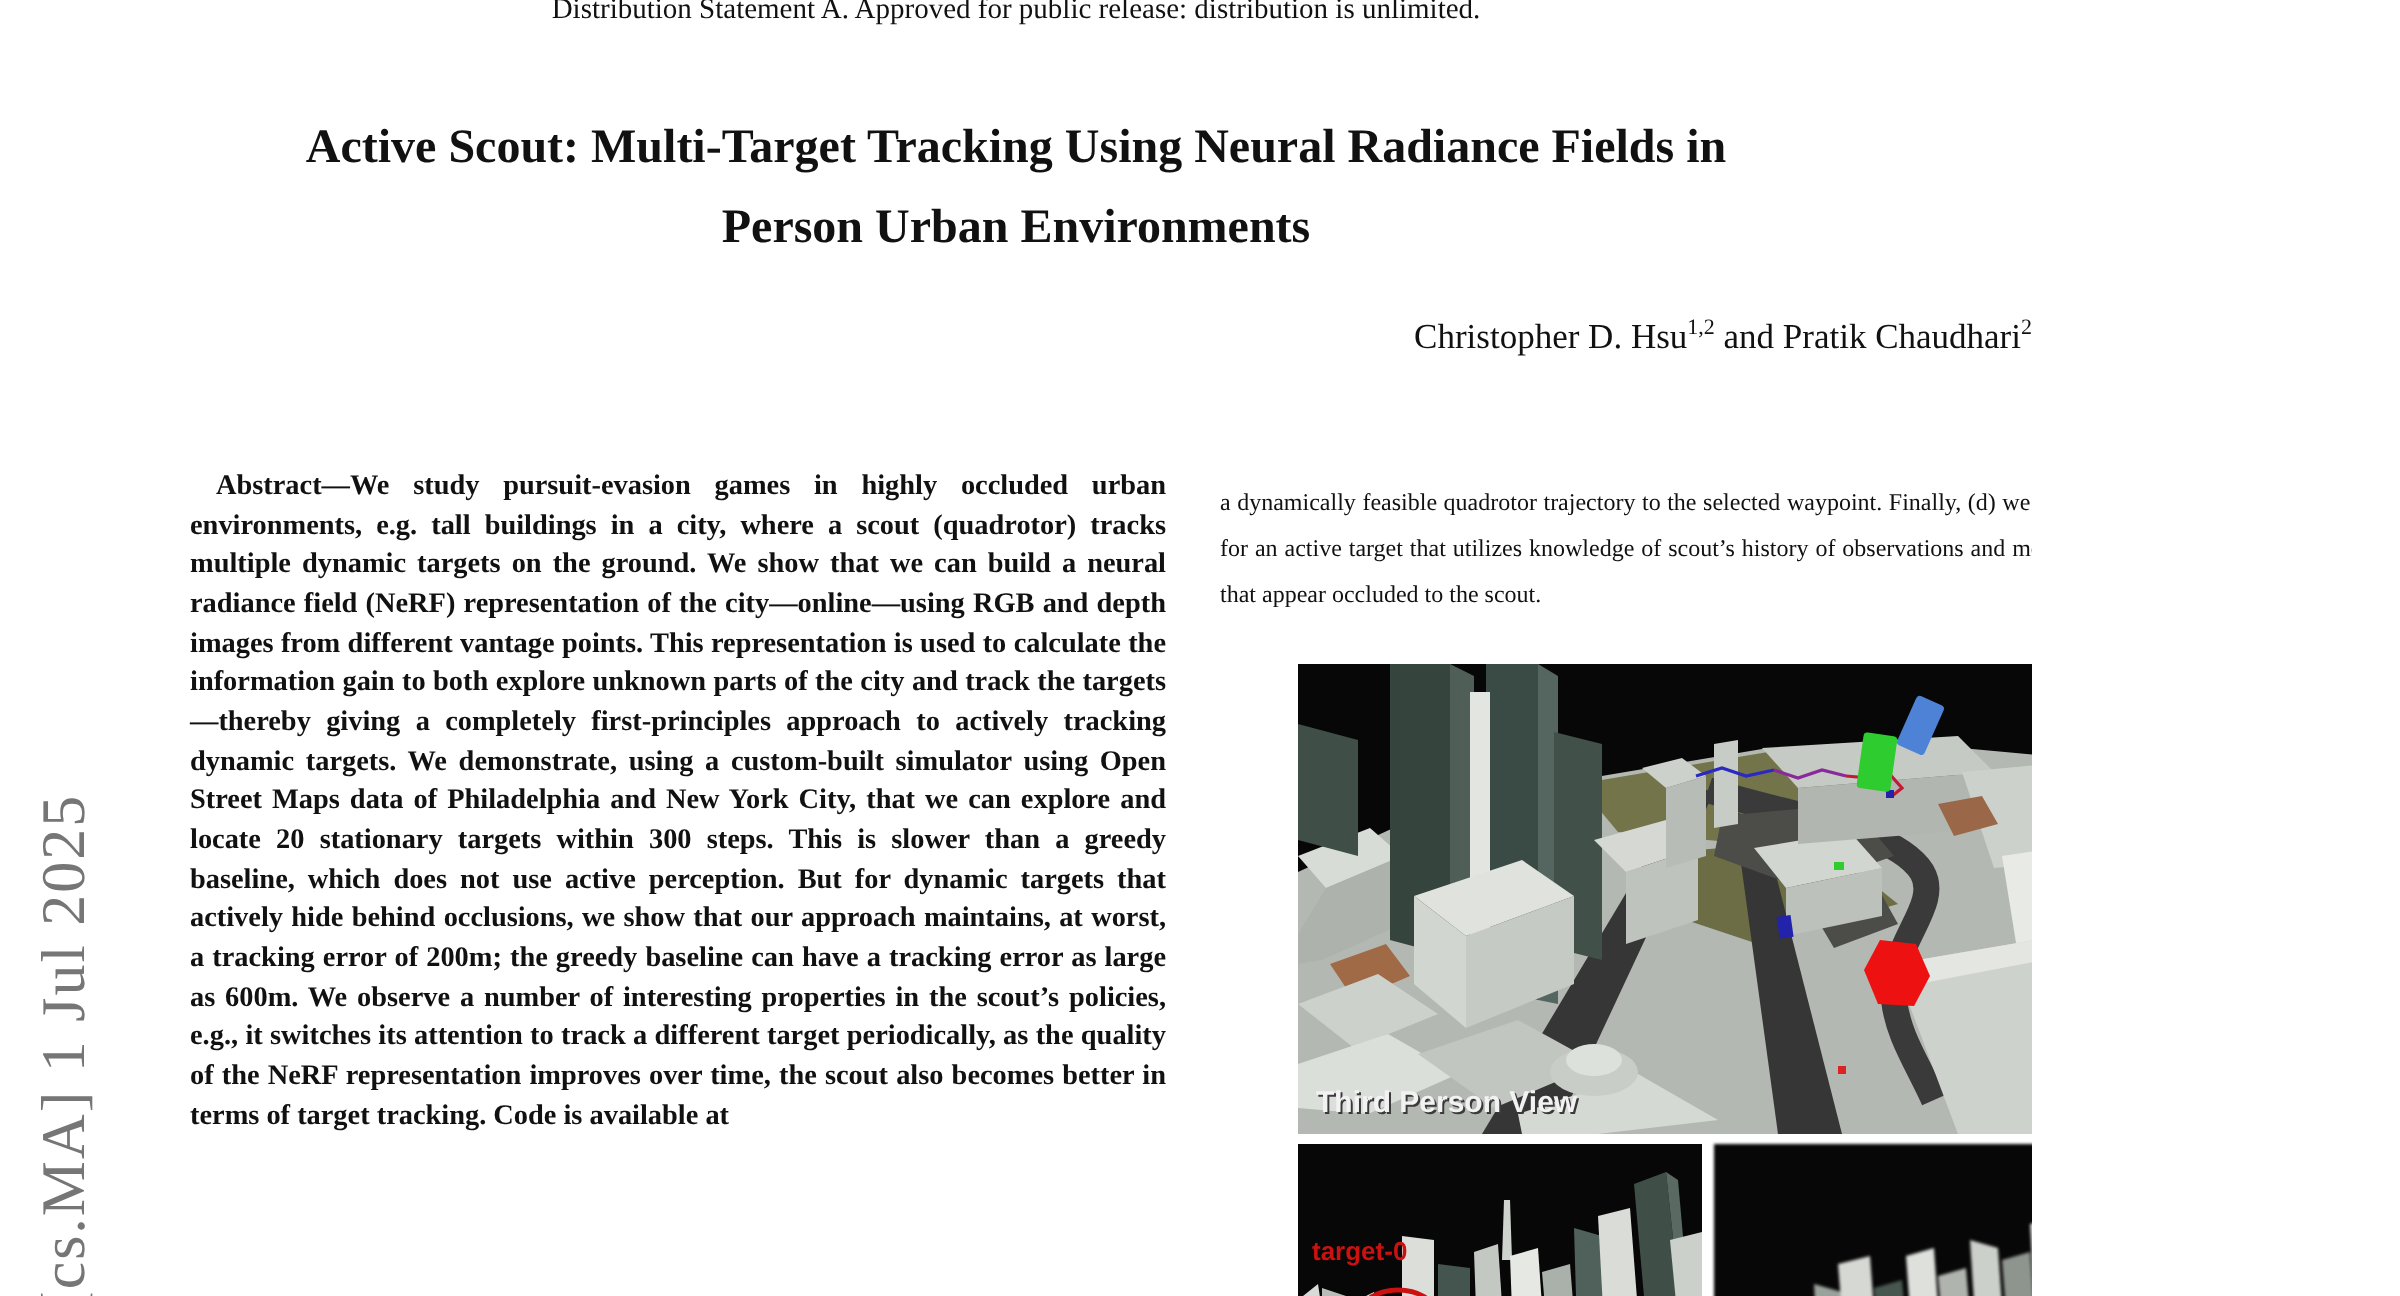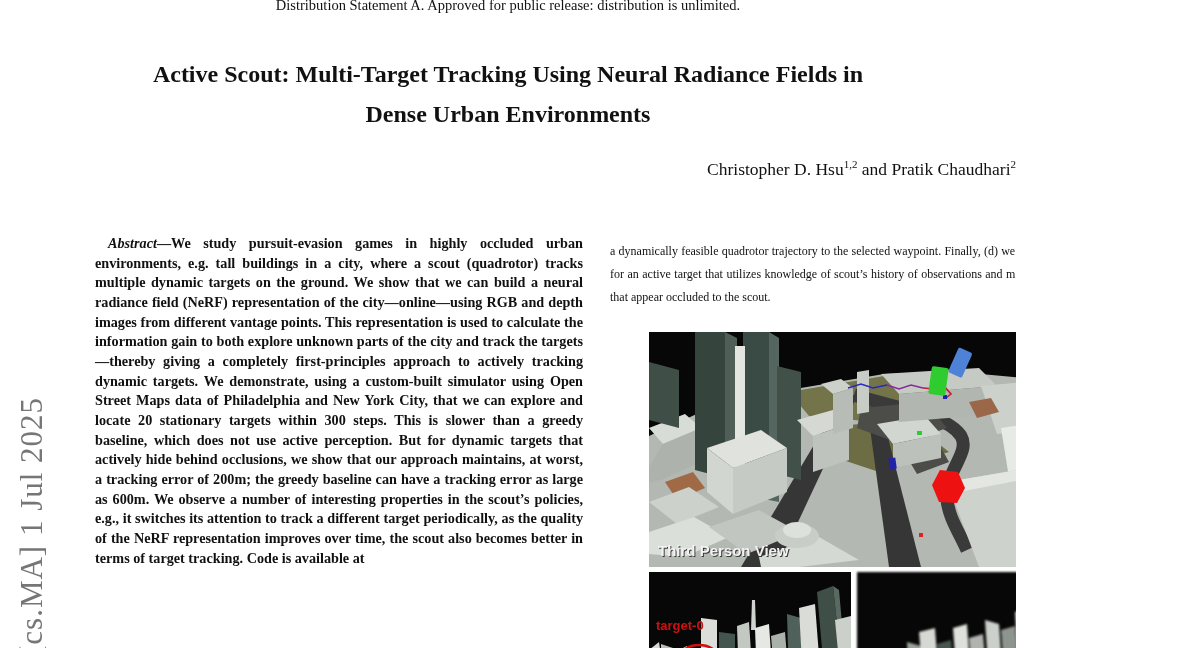--- a/index.html
+++ b/index.html
@@ -5,21 +5,21 @@
   html,body{margin:0;padding:0;background:#ffffff;}
   .page{position:relative;width:1016px;height:648px;background:#ffffff;overflow:hidden;
         font-family:"Liberation Serif", serif;color:#111;}
   .dist{position:absolute;top:-3px;left:0;width:100%;text-align:center;font-size:14.5px;}
   .title{position:absolute;top:54px;left:0;width:100%;text-align:center;
          font-size:24px;font-weight:bold;line-height:40px;}
   .authors{position:absolute;top:158px;left:0;width:100%;text-align:right;font-size:17.5px;}
   .authors sup{font-size:11px;}
   .abstract{position:absolute;left:95px;top:234px;width:488px;
             font-size:14.2px;line-height:19.65px;font-weight:bold;text-align:justify;}
-  .abstract .lead{font-style:italic;}
+  .abstract .lead{}
   .abstract p{margin:0;text-indent:13px;}
   .rightcol{position:absolute;left:610px;top:240px;width:487px;
             font-size:12px;line-height:23.2px;text-align:justify;}
   .rightcol p{margin:0;}
   .figure{position:absolute;left:649px;top:332px;width:418px;}
   .fig-top{display:block;width:418px;height:235px;background:#070707;}
   .fig-bottom{display:flex;gap:6px;margin-top:5px;}
   .fig-bottom svg{display:block;background:#070707;}
   .blurred{filter:blur(0.9px);}
   .arxiv-sidebar{position:absolute;left:14px;top:656px;transform-origin:0 0;
@@ -33,21 +33,21 @@
 </style>
 </head>
 <body>
 
 <div class="page">
 
   <div class="dist">Distribution Statement A. Approved for public release: distribution is unlimited.</div>
 
   <div class="title">
     <div>Active Scout: Multi-Target Tracking Using Neural Radiance Fields in</div>
-    <div>Dense Urban Environments</div>
+    <div>Person Urban Environments</div>
   </div>
 
   <div class="authors"><span>Christopher D. Hsu</span><sup>1,2</sup><span> and </span><span>Pratik Chaudhari</span><sup>2</sup></div>
 
   <div class="abstract">
     <p><span class="lead">Abstract</span><span>—We study pursuit-evasion games in highly occluded urban environments, e.g. tall buildings in a city, where a scout (quadrotor) tracks multiple dynamic targets on the ground. We show that we can build a neural radiance field (NeRF) representation of the city—online—using RGB and depth images from different vantage points. This representation is used to calculate the information gain to both explore unknown parts of the city and track the targets—thereby giving a completely first-principles approach to actively tracking dynamic targets. We demonstrate, using a custom-built simulator using Open Street Maps data of Philadelphia and New York City, that we can explore and locate 20 stationary targets within 300 steps. This is slower than a greedy baseline, which does not use active perception. But for dynamic targets that actively hide behind occlusions, we show that our approach maintains, at worst, a tracking error of 200m; the greedy baseline can have a tracking error as large as 600m. We observe a number of interesting properties in the scout’s policies, e.g., it switches its attention to track a different target periodically, as the quality of the NeRF representation improves over time, the scout also becomes better in terms of target tracking. Code is available at</span></p>
   </div>
 
   <div class="rightcol">
     <p>a dynamically feasible quadrotor trajectory to the selected waypoint. Finally, (d) we provide a policy for an active target that utilizes knowledge of scout’s history of observations and moves to locations that appear occluded to the scout.</p>

